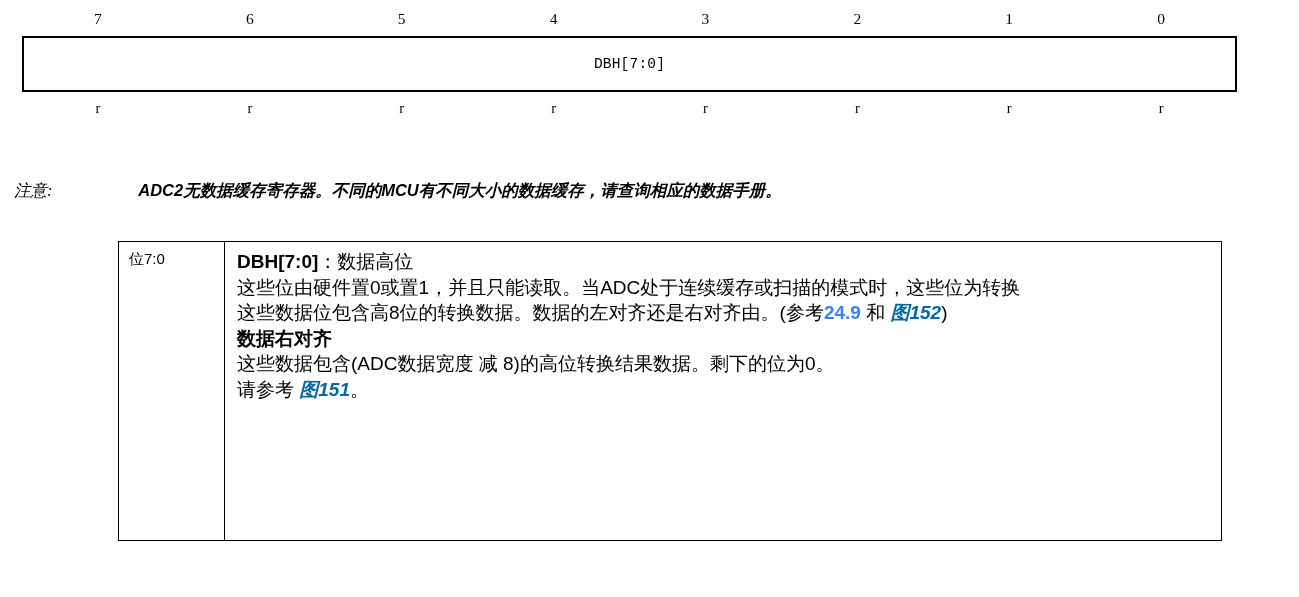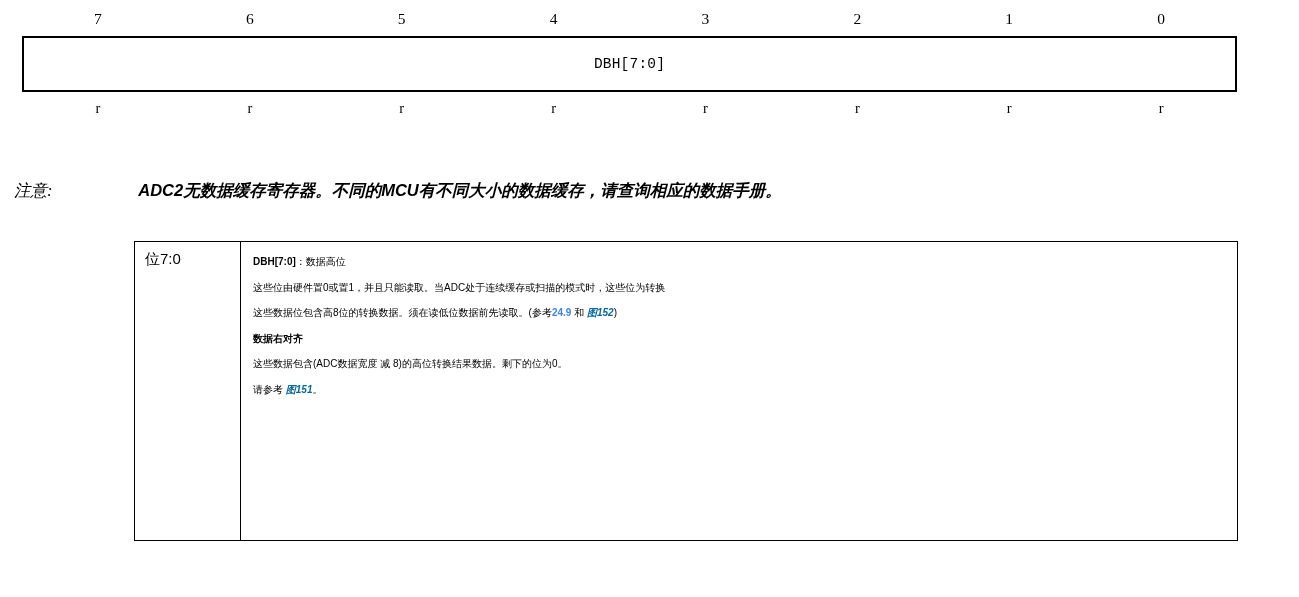--- a/index.html
+++ b/index.html
@@ -90,42 +90,42 @@
   .note .text {
     font-family: "Liberation Sans", sans-serif;
     font-style: italic;
     font-weight: bold;
     font-size: 16.5px;
   }
 
   
   .desc-table {
     position: absolute;
-    left: 134px;
+    left: 118px;
     top: 241px;
     width: 1104px;
     border: 1.6px solid #000;
     display: flex;
     min-height: 300px;
     box-sizing: border-box;
   }
   .desc-left {
     width: 106px;
     border-right: 1.6px solid #000;
     box-sizing: border-box;
     padding: 8px 0 0 10px;
     font-family: "Liberation Sans", sans-serif;
     font-size: 15px;
   }
   .desc-right {
     flex: 1 1 auto;
     box-sizing: border-box;
     padding: 7px 12px 14px 12px;
     font-family: "Liberation Sans", sans-serif;
-    font-size: 10px;
+    font-size: 19px;
     line-height: 25.5px;
   }
   .desc-right p {
     margin: 0;
   }
   .b { font-weight: bold; }
   .blue-italic {
     color: #0369a1;
     font-style: italic;
     font-weight: bold;
@@ -184,21 +184,21 @@
     <div class="desc-right">
 
       <p>
         <span class="b">DBH[7:0]</span><span>：数据高位</span>
       </p>
 
       <p>这些位由硬件置0或置1，并且只能读取。当ADC处于连续缓存或扫描的模式时，这些位为转换</p>
 
 
 
-      <p><span>这些数据位包含高8位的转换数据。须在读低位数据前先读取。(参考</span><span class="blue-bold">24.9</span><span> 和 </span><span class="blue-italic">图152</span><span>)</span></p>
+      <p><span>这些数据位包含高8位的转换数据。数据的左对齐还是右对齐由。(参考</span><span class="blue-bold">24.9</span><span> 和 </span><span class="blue-italic">图152</span><span>)</span></p>
 
       <p class="sub-head">数据右对齐</p>
 
       <p>这些数据包含(ADC数据宽度 减 8)的高位转换结果数据。剩下的位为0。</p>
 
       <p><span>请参考 </span><span class="blue-italic">图151</span><span>。</span></p>
 
     </div>
   </div>
 

